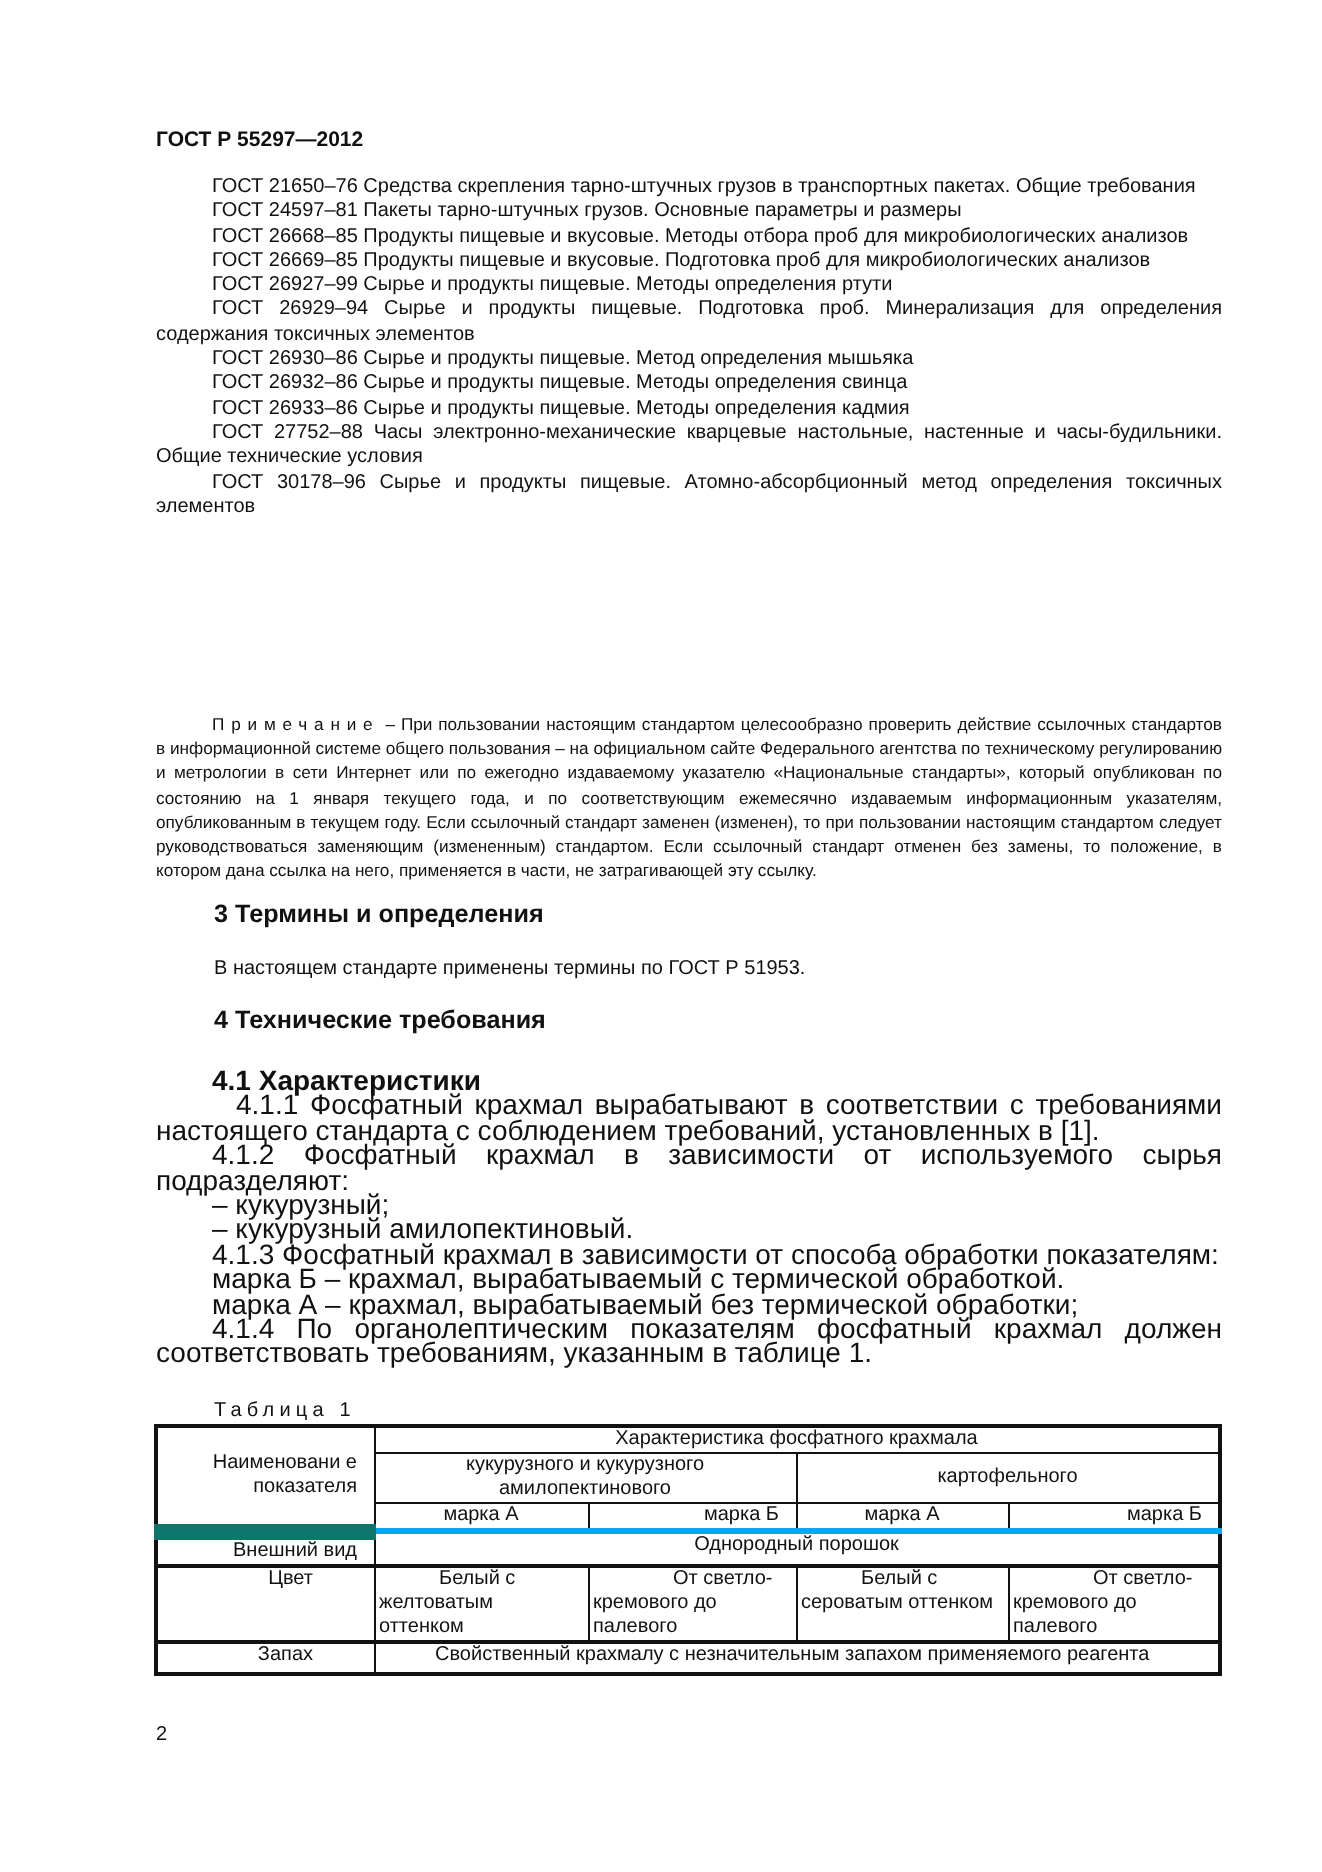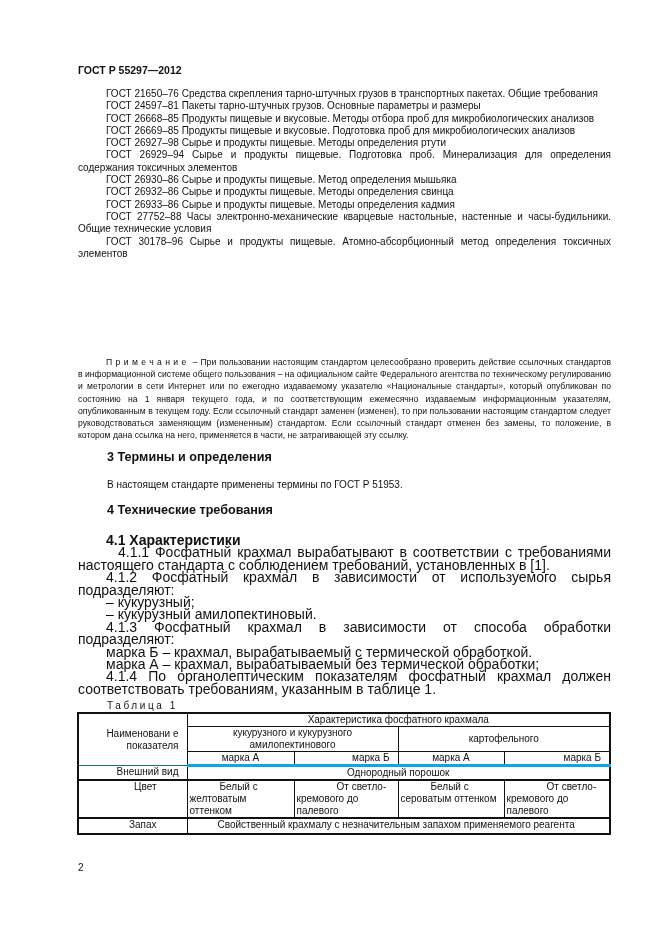--- a/index.html
+++ b/index.html
@@ -33,21 +33,21 @@
 
 <div class="page">
 
   <div class="hdr">ГОСТ Р 55297—2012</div>
 
   <div class="refs">
     <p>ГОСТ 21650–76 Средства скрепления тарно-штучных грузов в транспортных пакетах. Общие требования</p>
     <p>ГОСТ 24597–81 Пакеты тарно-штучных грузов. Основные параметры и размеры</p>
     <p>ГОСТ 26668–85 Продукты пищевые и вкусовые. Методы отбора проб для микробиологических анализов</p>
     <p>ГОСТ 26669–85 Продукты пищевые и вкусовые. Подготовка проб для микробиологических анализов</p>
-    <p>ГОСТ 26927–98 Сырье и продукты пищевые. Методы определения ртути</p>
+    <p>ГОСТ 26927–99 Сырье и продукты пищевые. Методы определения ртути</p>
     <p>ГОСТ 26929–94 Сырье и продукты пищевые. Подготовка проб. Минерализация для определения содержания токсичных элементов</p>
     <p>ГОСТ 26930–86 Сырье и продукты пищевые. Метод определения мышьяка</p>
     <p>ГОСТ 26932–86 Сырье и продукты пищевые. Методы определения свинца</p>
     <p>ГОСТ 26933–86 Сырье и продукты пищевые. Методы определения кадмия</p>
     <p>ГОСТ 27752–88 Часы электронно-механические кварцевые настольные, настенные и часы-будильники. Общие технические условия</p>
     <p>ГОСТ 30178–96 Сырье и продукты пищевые. Атомно-абсорбционный метод определения токсичных элементов</p>
   </div>
 
   <div class="note">
     <p><span class="sp">Примечание</span><span> – При пользовании настоящим стандартом целесообразно проверить действие ссылочных стандартов в информационной системе общего пользования – на официальном сайте Федерального агентства по техническому регулированию и метрологии в сети Интернет или по ежегодно издаваемому указателю «Национальные стандарты», который опубликован по состоянию на 1 января текущего года, и по соответствующим ежемесячно издаваемым информационным указателям, опубликованным в текущем году. Если ссылочный стандарт заменен (изменен), то при пользовании настоящим стандартом следует руководствоваться заменяющим (измененным) стандартом. Если ссылочный стандарт отменен без замены, то положение, в котором дана ссылка на него, применяется в части, не затрагивающей эту ссылку.</span></p>
@@ -57,39 +57,39 @@
   <div class="p" style="top:479px;">В настоящем стандарте применены термины по ГОСТ Р 51953.</div>
 
   <div class="h3" style="top:503px;">4 Технические требования</div>
 
   <div class="sec41">
     <p class="bold">4.1 Характеристики</p>
     <p style="text-indent:40px">4.1.1 Фосфатный крахмал вырабатывают в соответствии с требованиями настоящего стандарта с соблюдением требований, установленных в [1].</p>
     <p>4.1.2 Фосфатный крахмал в зависимости от используемого сырья подразделяют:</p>
     <p>– кукурузный;</p>
     <p>– кукурузный амилопектиновый.</p>
-    <p>4.1.3 Фосфатный крахмал в зависимости от способа обработки подразделяют:</p>
+    <p>4.1.3 Фосфатный крахмал в зависимости от способа обработки показателям:</p>
     <p>марка Б – крахмал, вырабатываемый с термической обработкой.</p>
     <p>марка А – крахмал, вырабатываемый без термической обработки;</p>
     <p>4.1.4 По органолептическим показателям фосфатный крахмал должен соответствовать требованиям, указанным в таблице 1.</p>
   </div>
 
   <div class="tcap">Таблица 1</div>
 
   <table class="t1">
     <colgroup>
       <col style="width:109px">
         <col style="width:107px">
         <col style="width:104px">
         <col style="width:106px">
         <col style="width:106px">
     </colgroup>
     <tbody>
         <tr>
-      <td rowspan="3" class="r" style="vertical-align:middle;border-bottom:1px solid #0f766e;">Наименовани е показателя</td>
+      <td rowspan="3" class="r" style="vertical-align:middle;border-bottom:8px solid #0f766e;">Наименовани е показателя</td>
       <td colspan="4" class="c">Характеристика фосфатного крахмала</td>
     </tr>
     <tr>
       <td colspan="2" class="c">кукурузного и кукурузного амилопектинового</td>
       <td colspan="2" class="c" style="vertical-align:middle">картофельного</td>
     </tr>
     <tr class="thick-bottom">
       <td class="c">марка А</td>
       <td class="r">марка Б</td>
       <td class="c">марка А</td>

